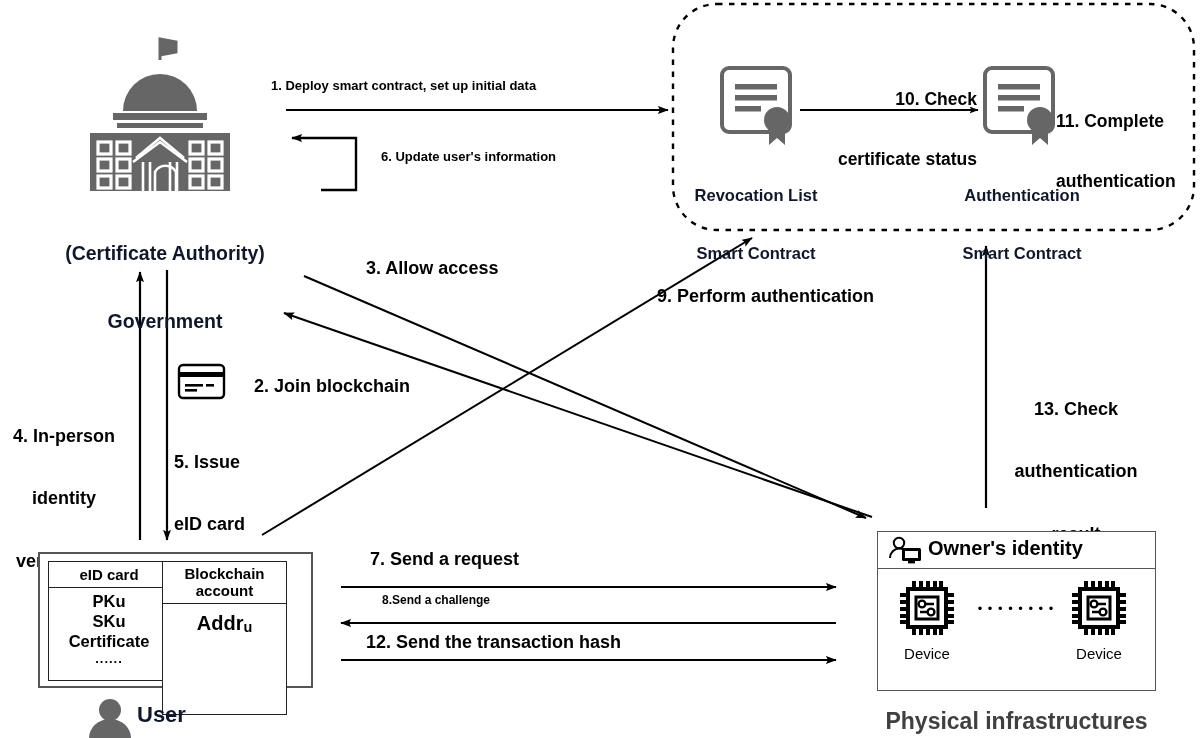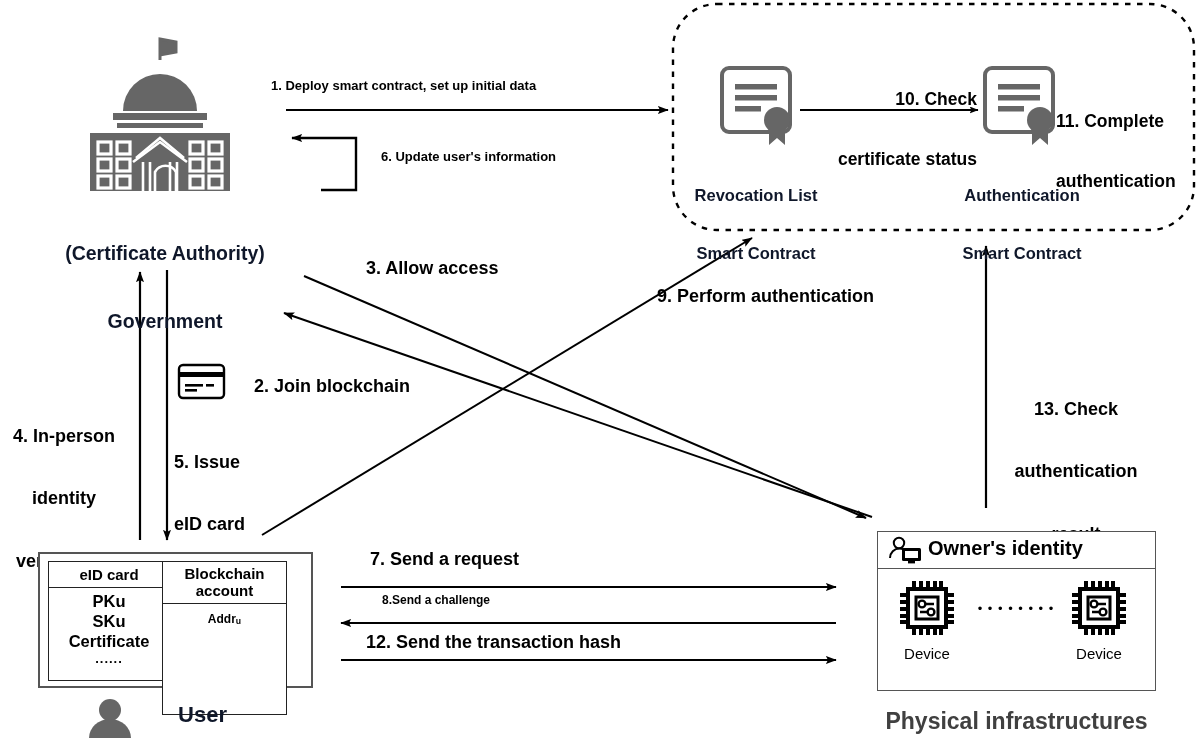--- a/index.html
+++ b/index.html
@@ -237,33 +237,33 @@
         <div>Certificate</div>
         <div style="font-size:13px; letter-spacing:1px;">......</div>
       </div>
     </div>
 
     <div class="thinbox" style="left:122px; top:7px; width:125px; height:154px;">
       <div class="cellhdr" style="font-size:15px; padding:3px 0 3px; border-bottom:1.5px solid #222; line-height:1.15;">
         <div>Blockchain</div>
         <div>account</div>
       </div>
-      <div style="font-size:12px; font-weight:bold; text-align:center; padding-top:8px;">
+      <div style="font-size:20px; font-weight:bold; text-align:center; padding-top:8px;">
         <span>Addr</span><span class="sub">u</span>
       </div>
     </div>
   </div>
 
   <svg class="layer" viewBox="0 0 1200 738">
     <g fill="#666">
       <circle cx="110" cy="710" r="11"></circle>
       <path d="M89 738 A 21 19 0 0 1 131 738 Z"></path>
     </g>
   </svg>
-  <div class="node-title maroon" style="left:137px; top:702px; width:90px; font-size:22px; text-align:right;">User</div>
+  <div class="node-title maroon" style="left:137px; top:702px; width:90px; font-size:22px; text-align:left;">User</div>
 
   <div class="thinbox" style="left:877px; top:531px; width:279px; height:160px; border:1.5px solid #555;">
     <div style="height:36px; border-bottom:1.5px solid #555; position:relative;text-align:right;">
       <svg style="position:absolute; left:7px; top:4px;" width="40" height="30" viewBox="0 0 40 30">
         <circle cx="14" cy="7" r="5.2" fill="none" stroke="#000" stroke-width="2"></circle>
         <path d="M5 22 A 9.5 9.5 0 0 1 24 22" fill="none" stroke="#000" stroke-width="2"></path>
         <rect x="17" y="12" width="19" height="13" rx="1.5" fill="#000"></rect>
         <rect x="20" y="15" width="13" height="7" fill="#fff"></rect>
         <rect x="23" y="25" width="7" height="2.4" fill="#000"></rect>
       </svg>

